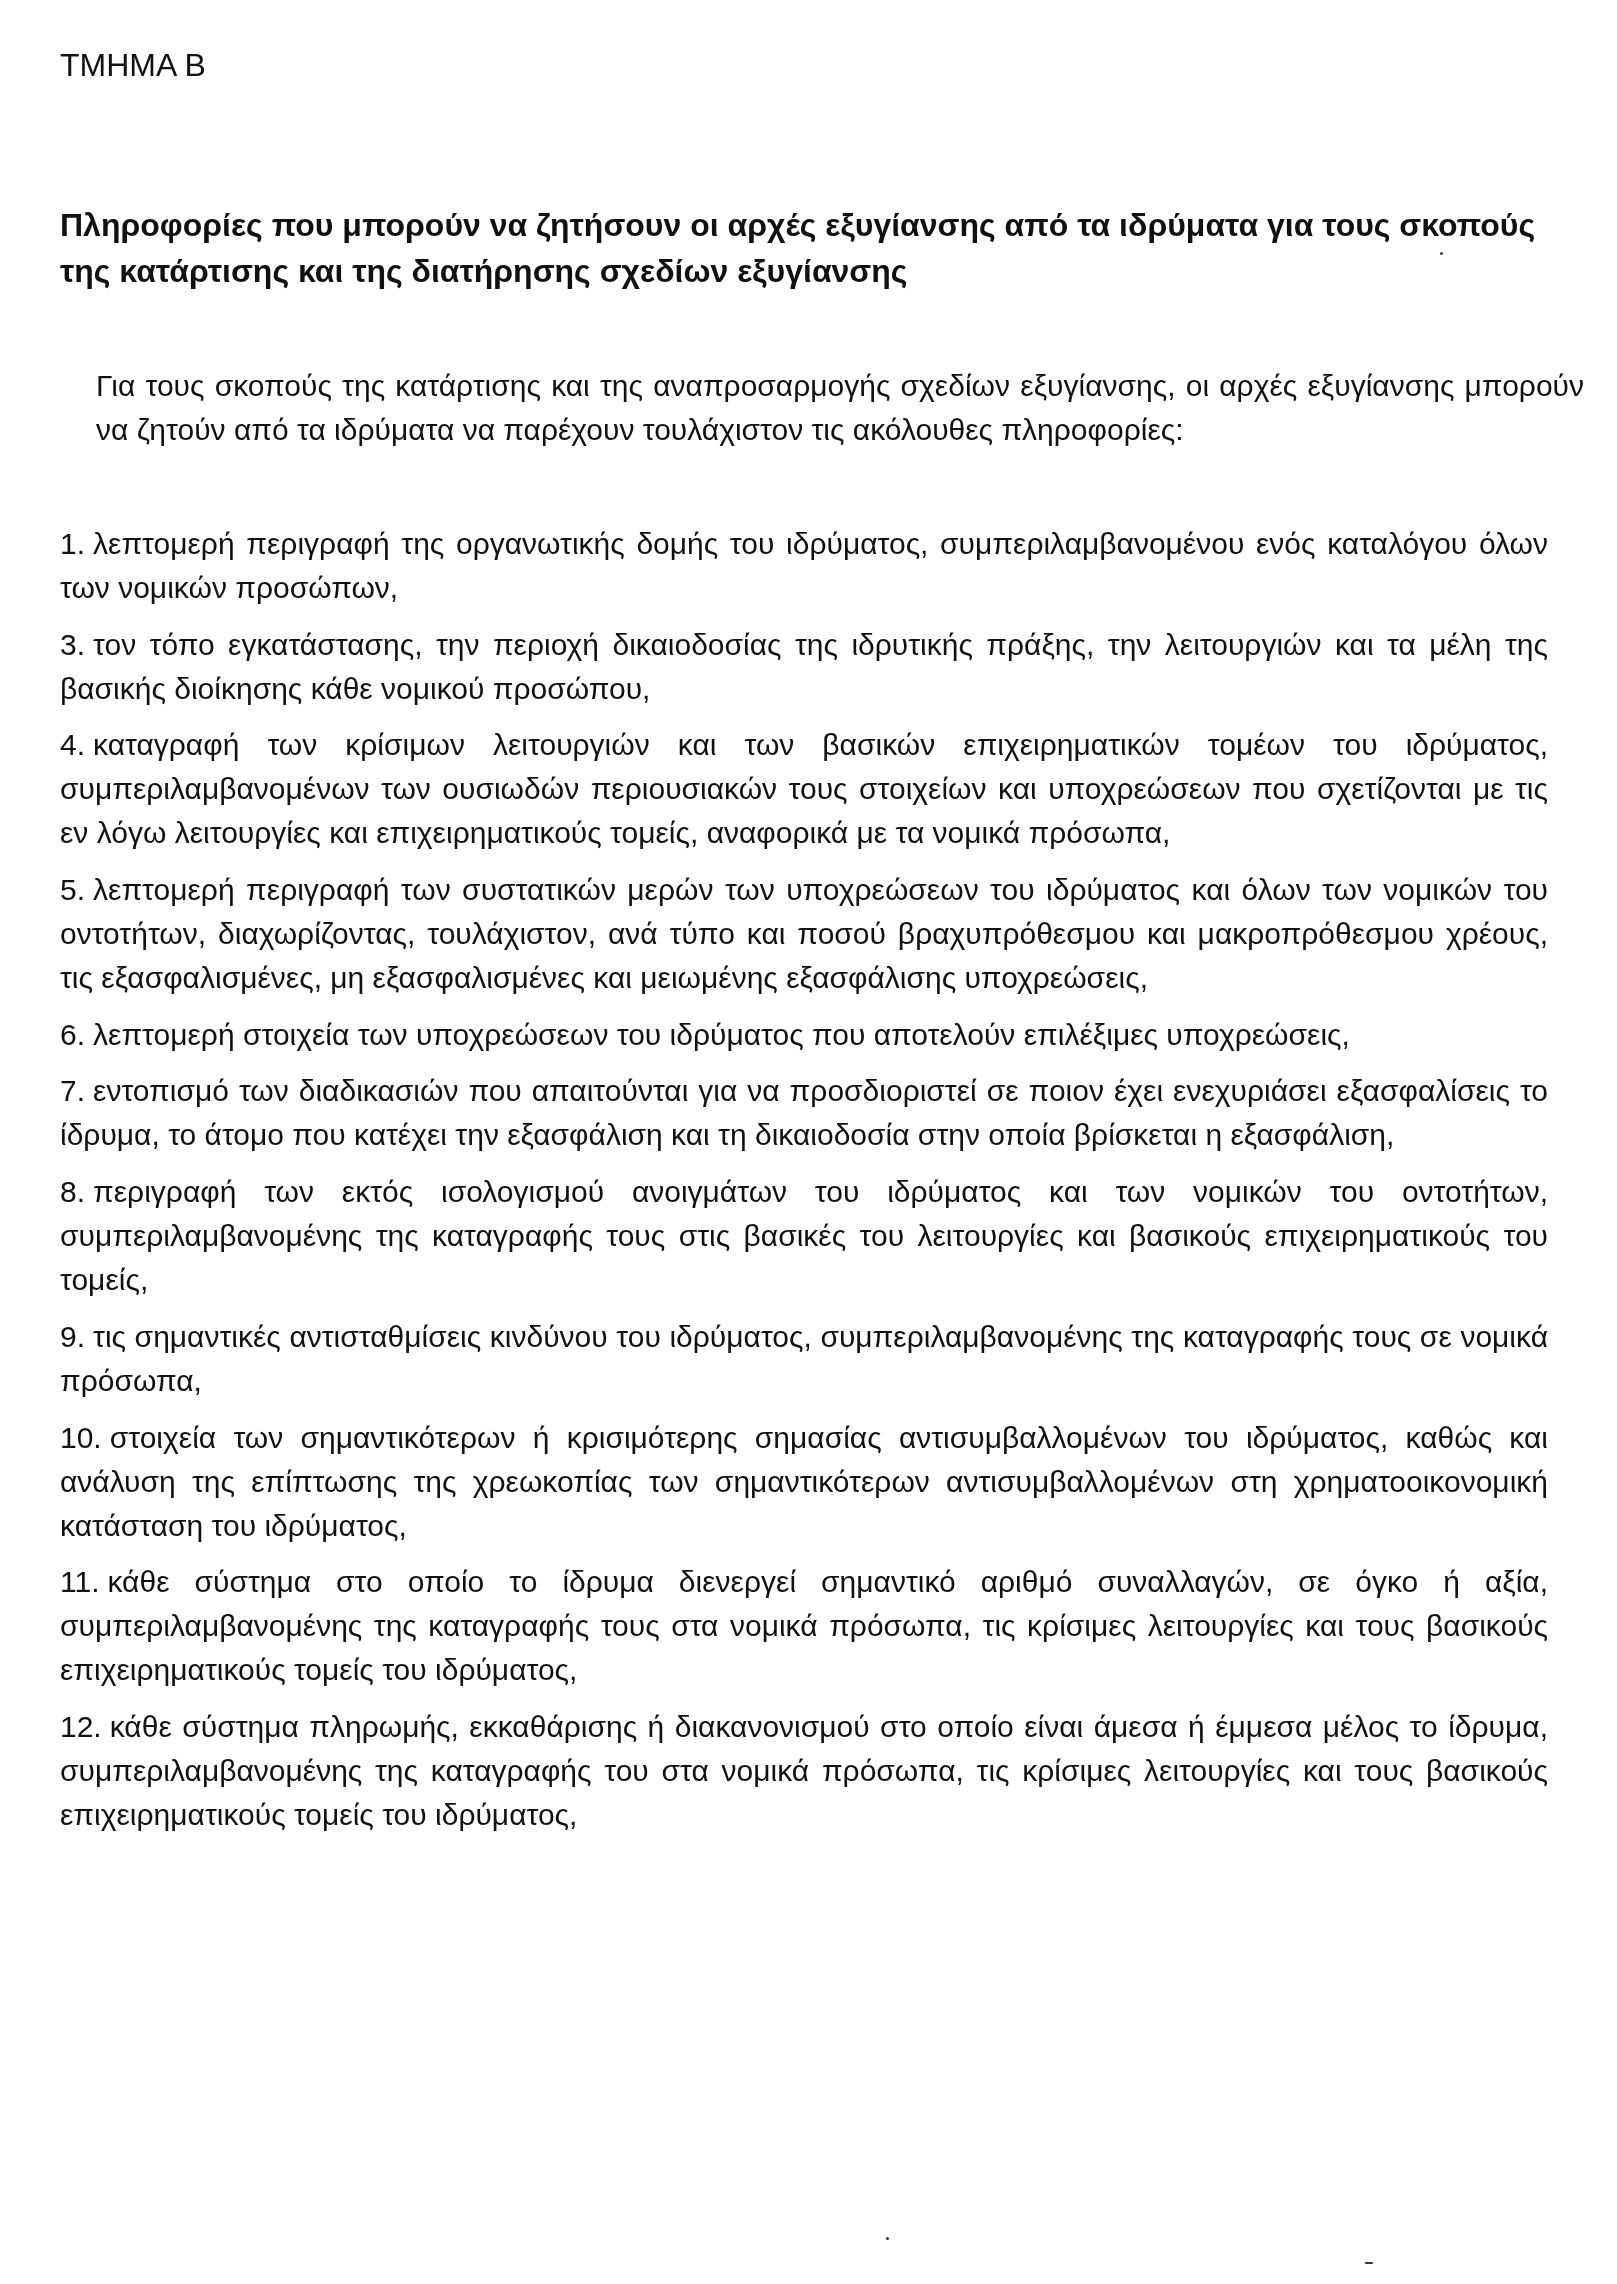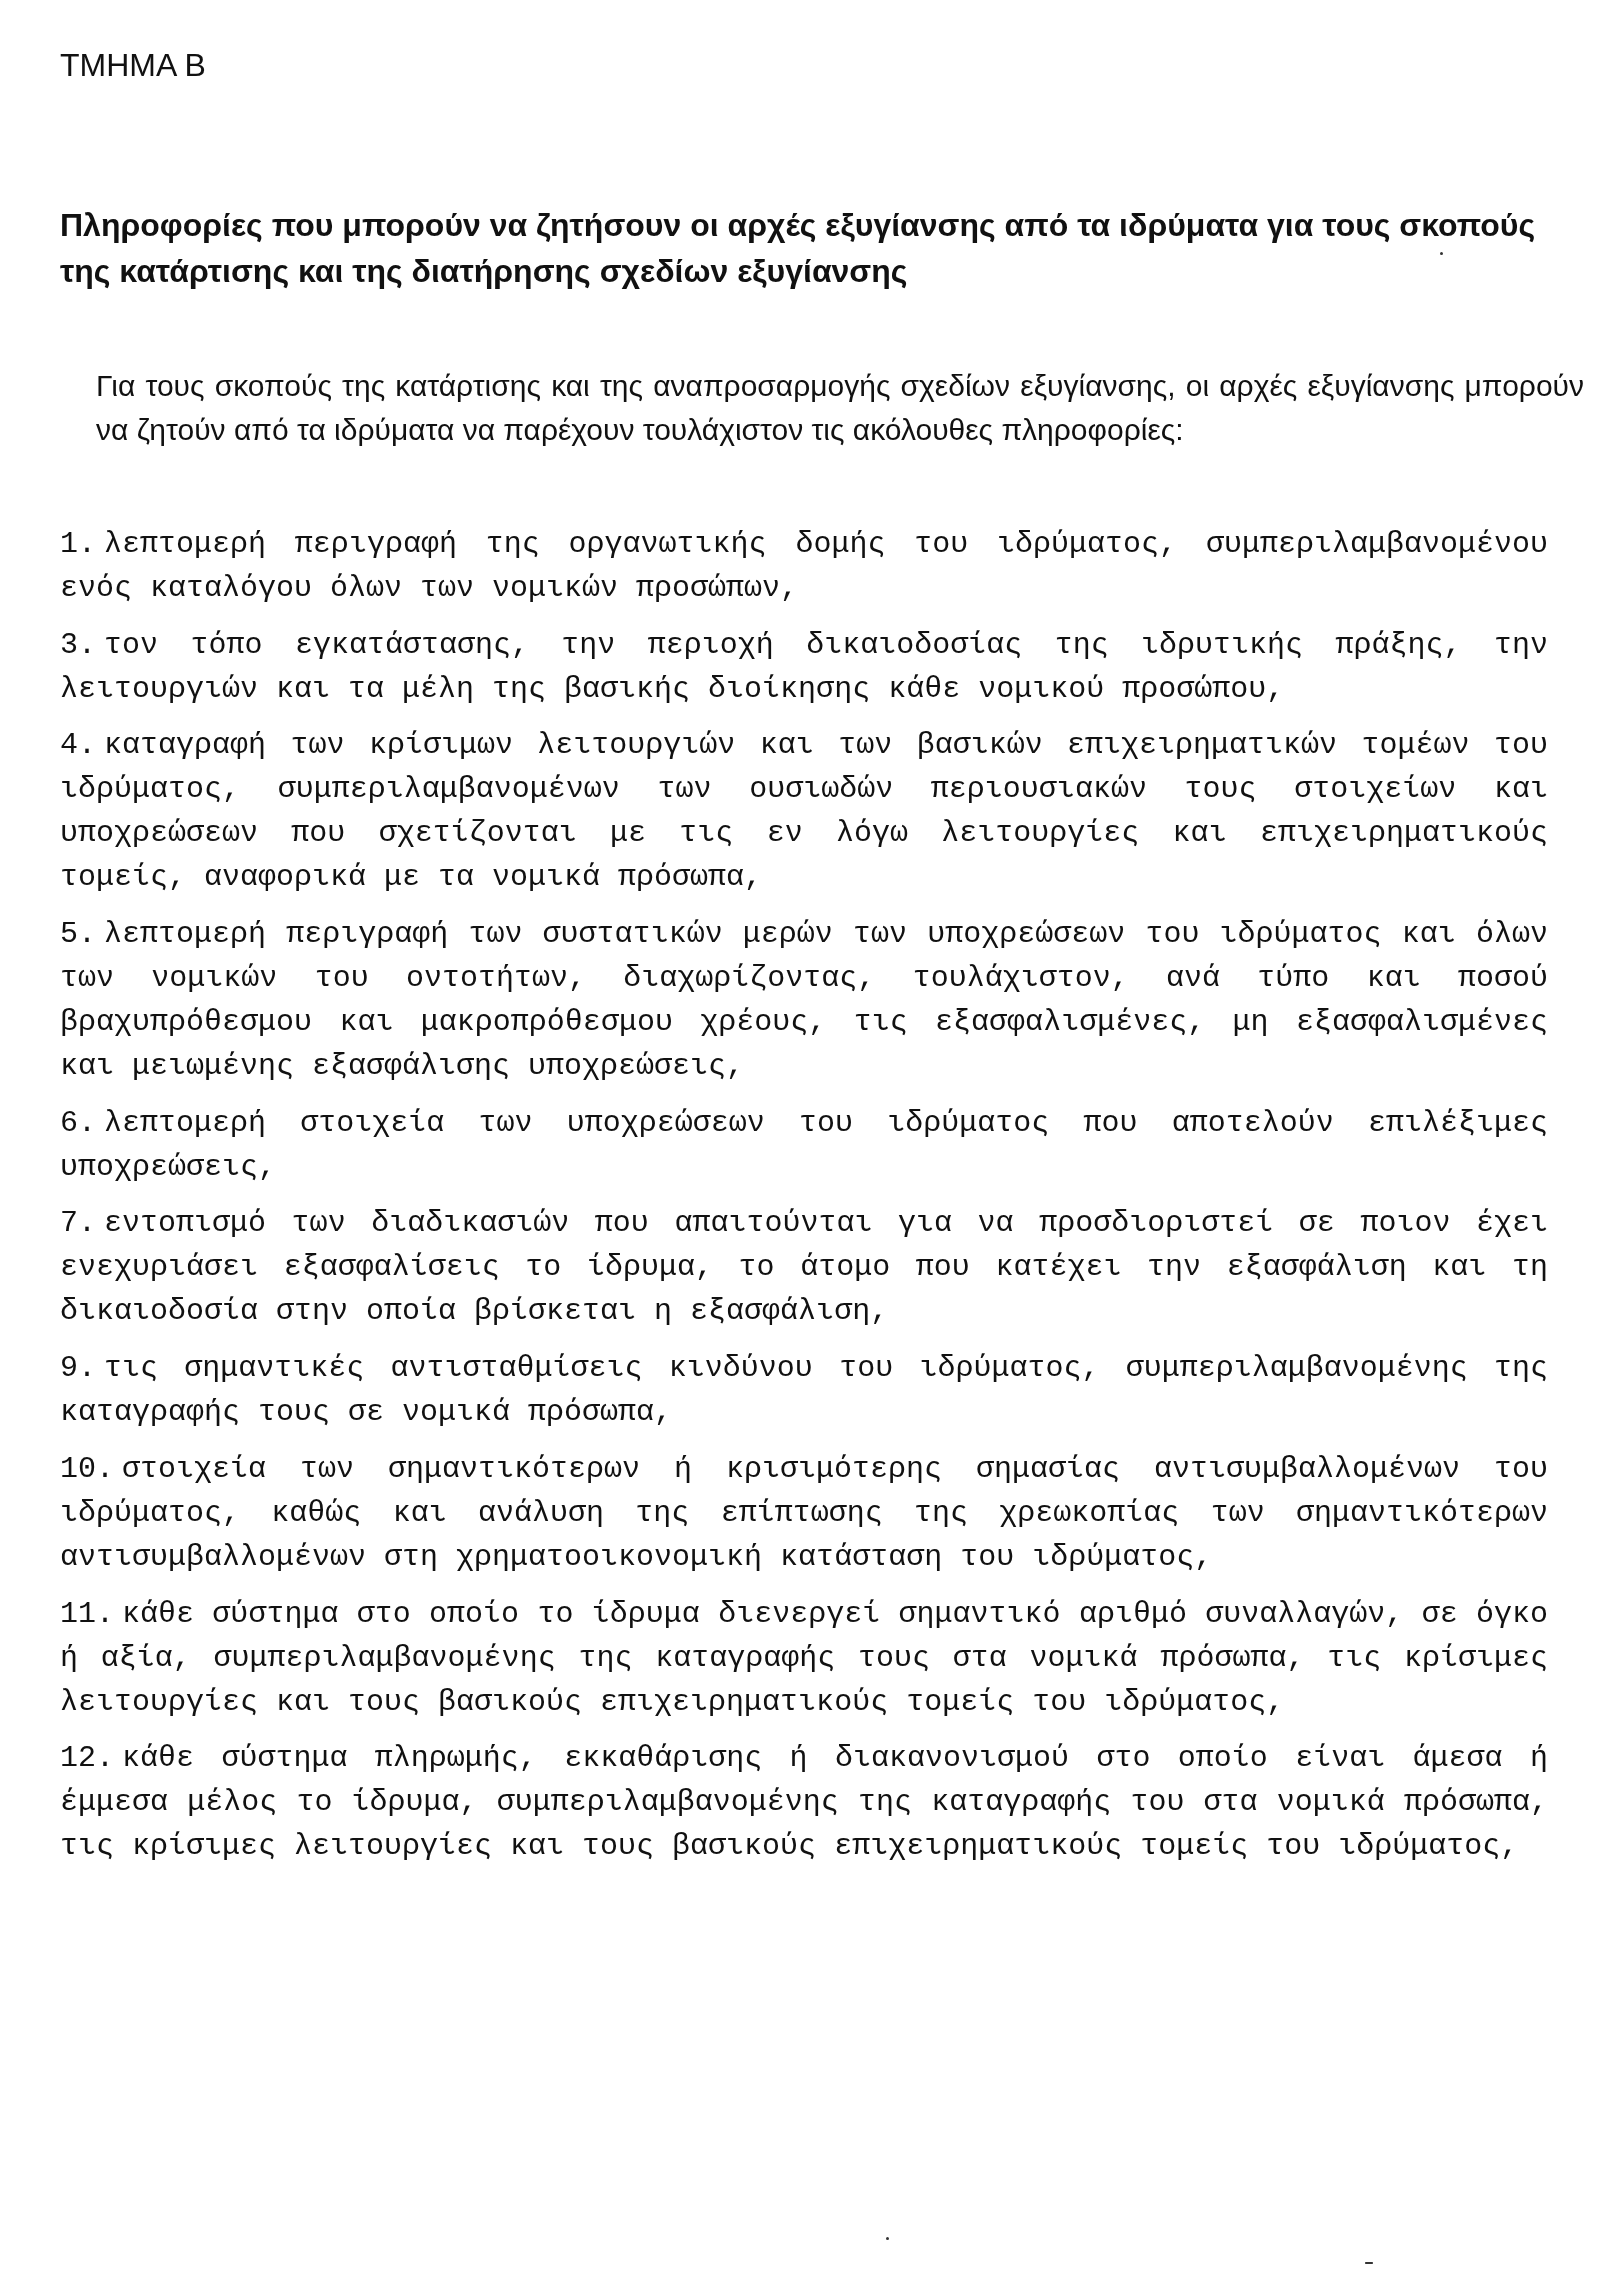--- a/index.html
+++ b/index.html
@@ -17,40 +17,40 @@
     font-size: 32px; font-weight: bold; line-height: 46px;
   }
   .intro {
     position: absolute; left: 60px; top: 364px; width: 1488px;
     font-size: 30px; line-height: 44px; text-align: justify; margin-left: 36px;
   }
   .items { position: absolute; left: 60px; top: 522px; width: 1488px; }
   .item {
     font-size: 30px; line-height: 44px; text-align: justify;
     margin-bottom: 12.7px;
-    font-family: Liberation Mono, monospace;
   }
   .item .num { margin-right: 8px; }
   .speck { position: absolute; background: #333; border-radius: 50%; }
 </style>
 </head>
 <body>
 
 <div class="page">
   <div class="section-title">ΤΜΗΜΑ Β</div>
   <div class="heading">Πληροφορίες που μπορούν να ζητήσουν οι αρχές εξυγίανσης από τα ιδρύματα για τους σκοπούς της κατάρτισης και της διατήρησης σχεδίων εξυγίανσης</div>
   <div class="intro">Για τους σκοπούς της κατάρτισης και της αναπροσαρμογής σχεδίων εξυγίανσης, οι αρχές εξυγίανσης μπορούν να ζητούν από τα ιδρύματα να παρέχουν τουλάχιστον τις ακόλουθες πληροφορίες:</div>
 
   <div class="items">
     <div class="item"><span class="num">1.</span><span>λεπτομερή περιγραφή της οργανωτικής δομής του ιδρύματος, συμπεριλαμβανομένου ενός καταλόγου όλων των νομικών προσώπων,</span></div>
     <div class="item"><span class="num">3.</span><span>τον τόπο εγκατάστασης, την περιοχή δικαιοδοσίας της ιδρυτικής πράξης, την λειτουργιών και τα μέλη της βασικής διοίκησης κάθε νομικού προσώπου,</span></div>
     <div class="item"><span class="num">4.</span><span>καταγραφή των κρίσιμων λειτουργιών και των βασικών επιχειρηματικών τομέων του ιδρύματος, συμπεριλαμβανομένων των ουσιωδών περιουσιακών τους στοιχείων και υποχρεώσεων που σχετίζονται με τις εν λόγω λειτουργίες και επιχειρηματικούς τομείς, αναφορικά με τα νομικά πρόσωπα,</span></div>
     <div class="item"><span class="num">5.</span><span>λεπτομερή περιγραφή των συστατικών μερών των υποχρεώσεων του ιδρύματος και όλων των νομικών του οντοτήτων, διαχωρίζοντας, τουλάχιστον, ανά τύπο και ποσού βραχυπρόθεσμου και μακροπρόθεσμου χρέους, τις εξασφαλισμένες, μη εξασφαλισμένες και μειωμένης εξασφάλισης υποχρεώσεις,</span></div>
     <div class="item"><span class="num">6.</span><span>λεπτομερή στοιχεία των υποχρεώσεων του ιδρύματος που αποτελούν επιλέξιμες υποχρεώσεις,</span></div>
     <div class="item"><span class="num">7.</span><span>εντοπισμό των διαδικασιών που απαιτούνται για να προσδιοριστεί σε ποιον έχει ενεχυριάσει εξασφαλίσεις το ίδρυμα, το άτομο που κατέχει την εξασφάλιση και τη δικαιοδοσία στην οποία βρίσκεται η εξασφάλιση,</span></div>
+    <div class="item"><span class="num">8.</span><span>περιγραφή των εκτός ισολογισμού ανοιγμάτων του ιδρύματος και των νομικών του οντοτήτων, συμπεριλαμβανομένης της καταγραφής τους στις βασικές του λειτουργίες και βασικούς επιχειρηματικούς του τομείς,</span></div>
     <div class="item"><span class="num">9.</span><span>τις σημαντικές αντισταθμίσεις κινδύνου του ιδρύματος, συμπεριλαμβανομένης της καταγραφής τους σε νομικά πρόσωπα,</span></div>
     <div class="item"><span class="num">10.</span><span>στοιχεία των σημαντικότερων ή κρισιμότερης σημασίας αντισυμβαλλομένων του ιδρύματος, καθώς και ανάλυση της επίπτωσης της χρεωκοπίας των σημαντικότερων αντισυμβαλλομένων στη χρηματοοικονομική κατάσταση του ιδρύματος,</span></div>
     <div class="item"><span class="num">11.</span><span>κάθε σύστημα στο οποίο το ίδρυμα διενεργεί σημαντικό αριθμό συναλλαγών, σε όγκο ή αξία, συμπεριλαμβανομένης της καταγραφής τους στα νομικά πρόσωπα, τις κρίσιμες λειτουργίες και τους βασικούς επιχειρηματικούς τομείς του ιδρύματος,</span></div>
     <div class="item"><span class="num">12.</span><span>κάθε σύστημα πληρωμής, εκκαθάρισης ή διακανονισμού στο οποίο είναι άμεσα ή έμμεσα μέλος το ίδρυμα, συμπεριλαμβανομένης της καταγραφής του στα νομικά πρόσωπα, τις κρίσιμες λειτουργίες και τους βασικούς επιχειρηματικούς τομείς του ιδρύματος,</span></div>
   </div>
 
   <div class="speck" style="left:1440px;top:252px;width:3.2px;height:3.2px;"></div>
   <div class="speck" style="left:886px;top:2237px;width:3.2px;height:3.2px;"></div>
   <div class="speck" style="left:1365px;top:2262px;width:8px;height:2.4px;border-radius:0.8px;"></div>
 </div>

